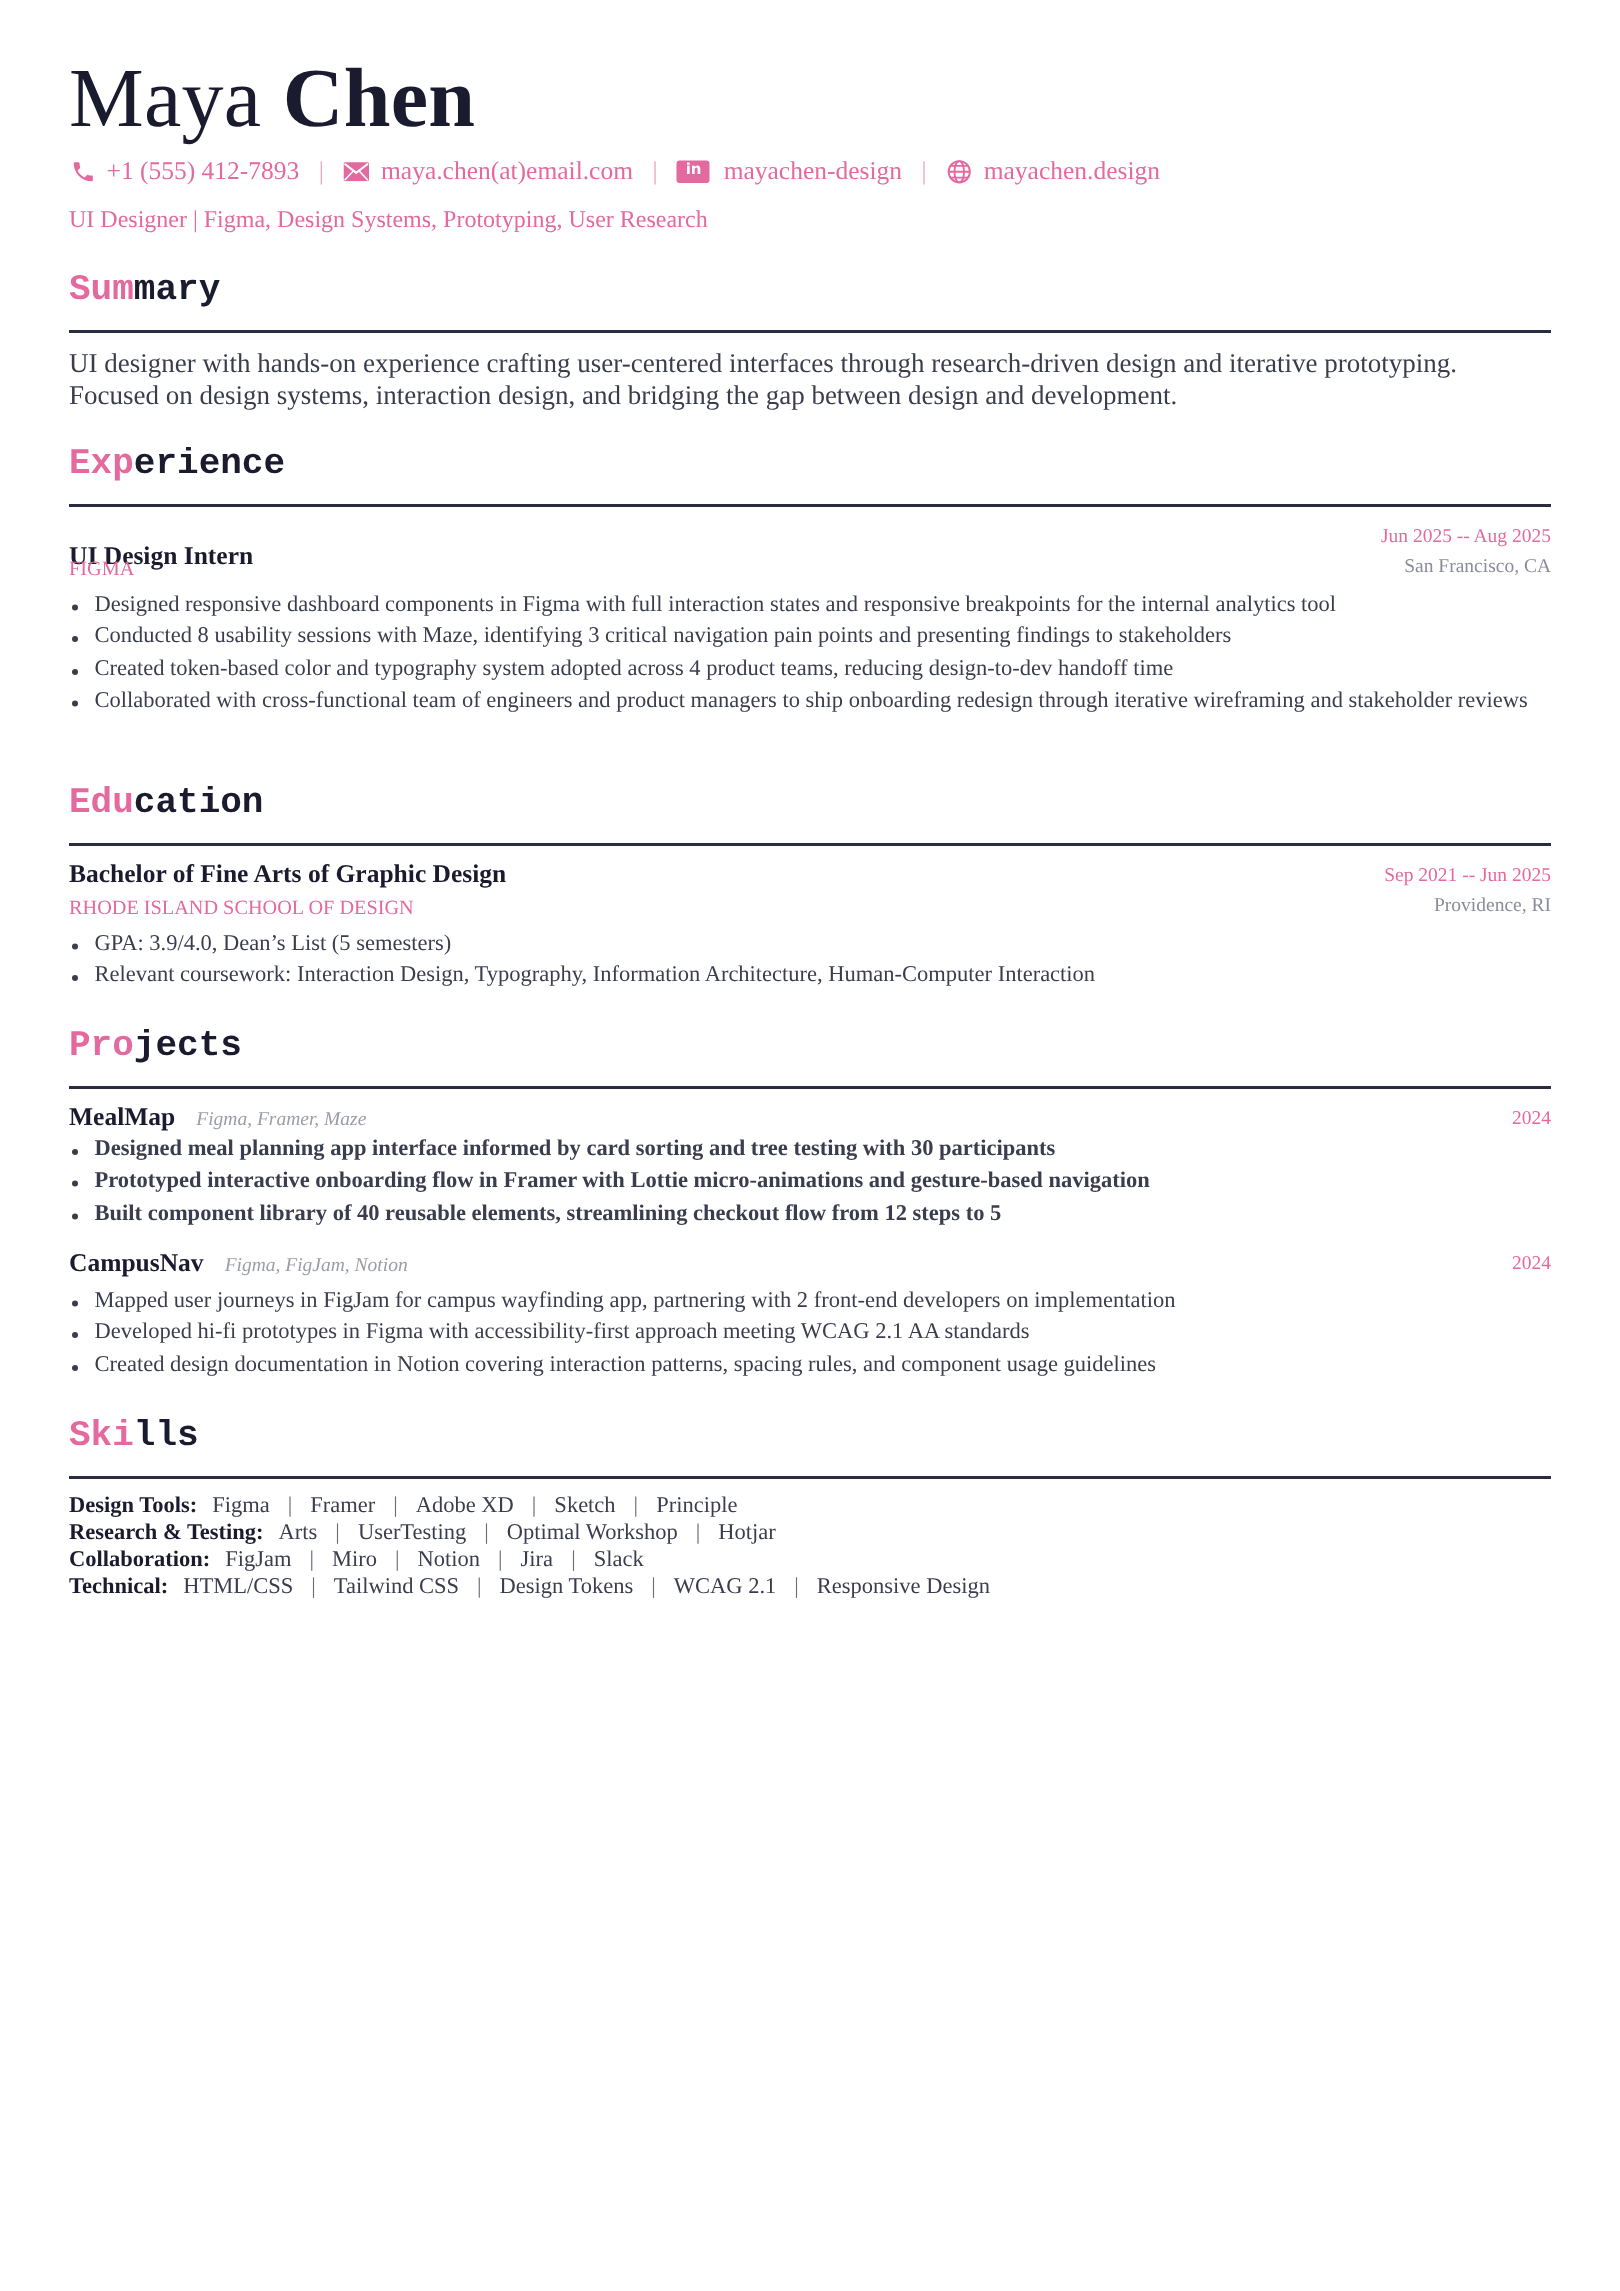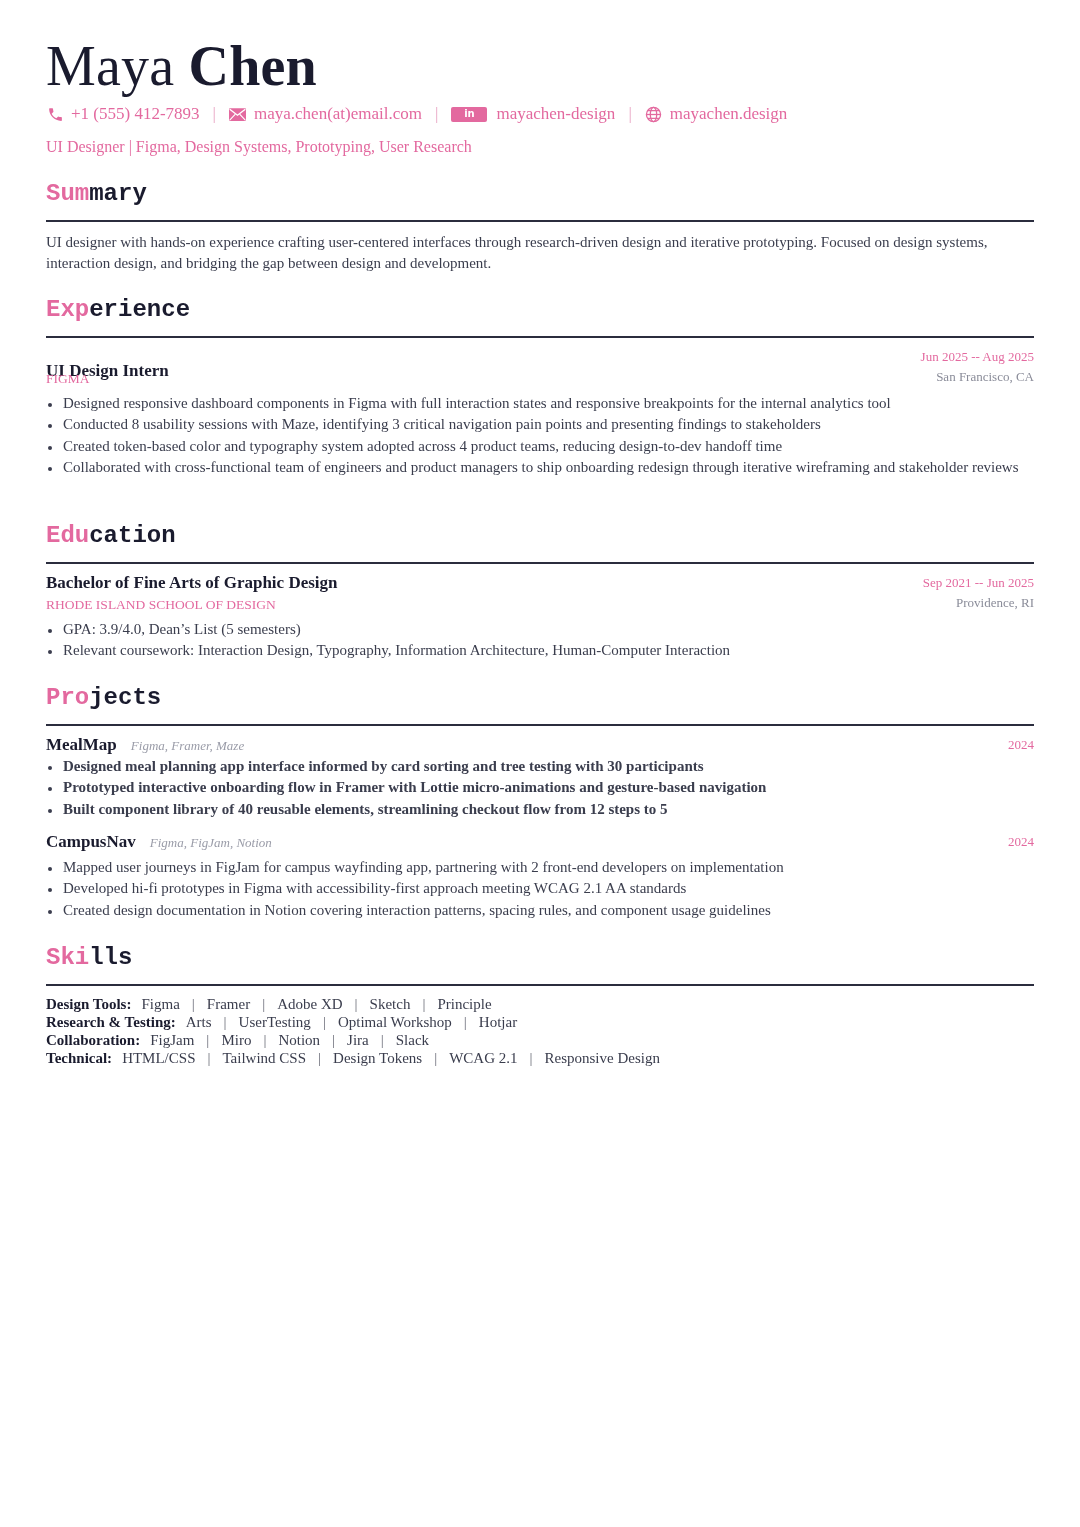--- a/index.html
+++ b/index.html
@@ -21,38 +21,38 @@
     .contacts {
       position: absolute; top: 102px; left: 0; white-space: nowrap;
       font-size: 17px; line-height: 24px; color: #e3699f;
       display: flex; align-items: center; justify-content: center;
     }
     .contact { display: inline-flex; align-items: center; }
     .contact .ic { display: inline-flex; width: 18px; height: 18px; margin-right: 7px; align-items: center; justify-content: center; }
     .sep { color: #e9a6c4; margin: 0 13px; }
     .li-badge {
       display: inline-flex; align-items: center; justify-content: center;
-      width: 36px; height: 15px; background: #e3699f; border-radius: 2px;
+      width: 22px; height: 15px; background: #e3699f; border-radius: 2px;
       color: #fff; font-size: 10px; font-weight: bold; font-family: "DejaVu Sans", sans-serif;
       margin-right: 9px;
     }
 
     .tagline {
       position: absolute; top: 136px; left: 0;
       font-size: 16px; line-height: 22px; color: #e3699f;
     }
 
     .section-title {
       position: absolute; left: 0; width: 988px;
       font-size: 24px; font-weight: bold; line-height: 30px; color: #1a1b2e;
       border-bottom: 2px solid #2b2d3e; padding-bottom: 11px; font-family: Liberation Mono, monospace;
     }
     .section-title .accent { color: #e3699f; }
 
-    .para { position: absolute; left: 0; width: 988px; font-size: 15px; line-height: 21px; color: #3a3d4d; }
+    .para { position: absolute; left: 0; width: 988px; font-size: 18px; line-height: 21px; color: #3a3d4d; }
 
     .entry-title { position: absolute; left: 0; font-size: 17px; font-weight: bold; color: #1a1b2e; line-height: 22px; }
     .entry-org { position: absolute; left: 0; font-size: 13.5px; color: #e3699f; line-height: 18px; text-transform: uppercase; }
     .entry-date { position: absolute; right: 0; font-size: 13px; color: #e3699f; line-height: 18px; text-align: right; }
     .entry-loc { position: absolute; right: 0; font-size: 13px; color: #8a8c99; line-height: 18px; text-align: right; }
     .proj-tools { font-size: 13px; font-style: italic; color: #9a9ca8; font-weight: normal; margin-left: 14px; }
 
     ul.bullets { position: absolute; left: 0; width: 988px; list-style: none; }
     ul.bullets li {
       position: relative; padding-left: 17px; font-size: 15px; line-height: 21.3px; color: #3a3d4d;

